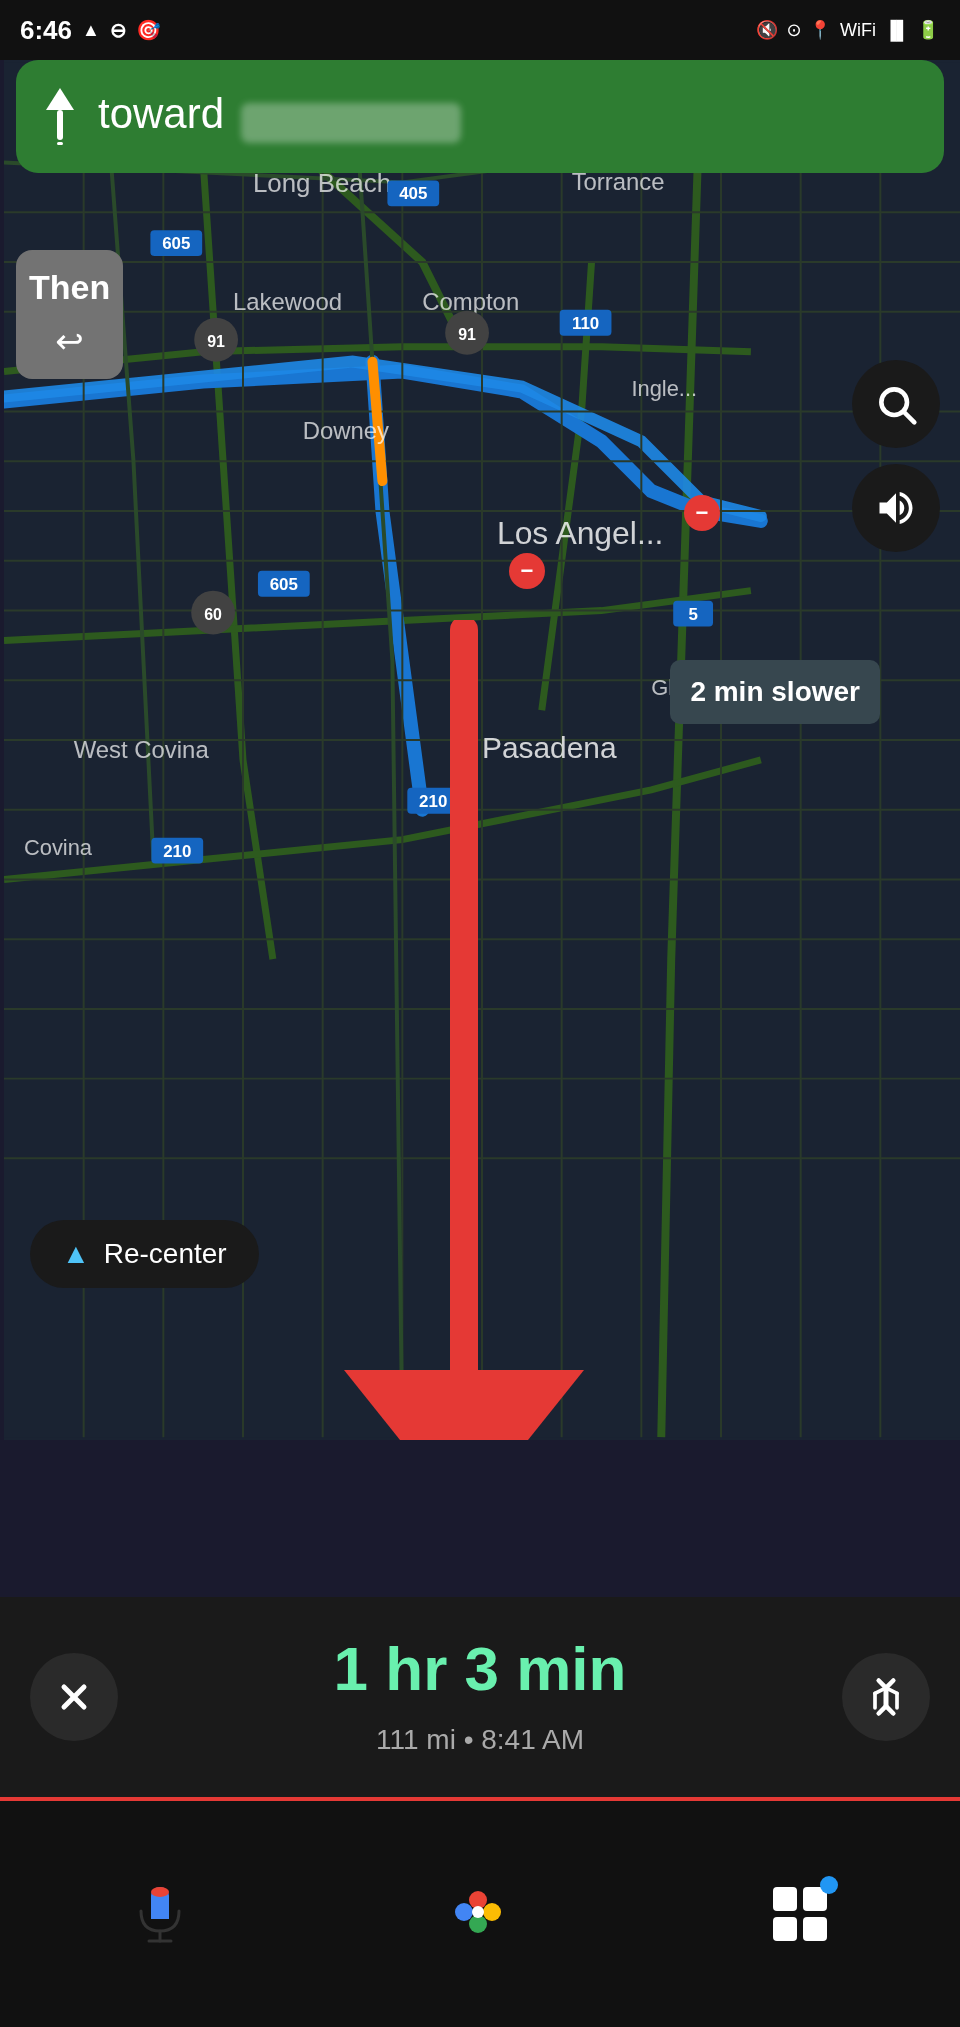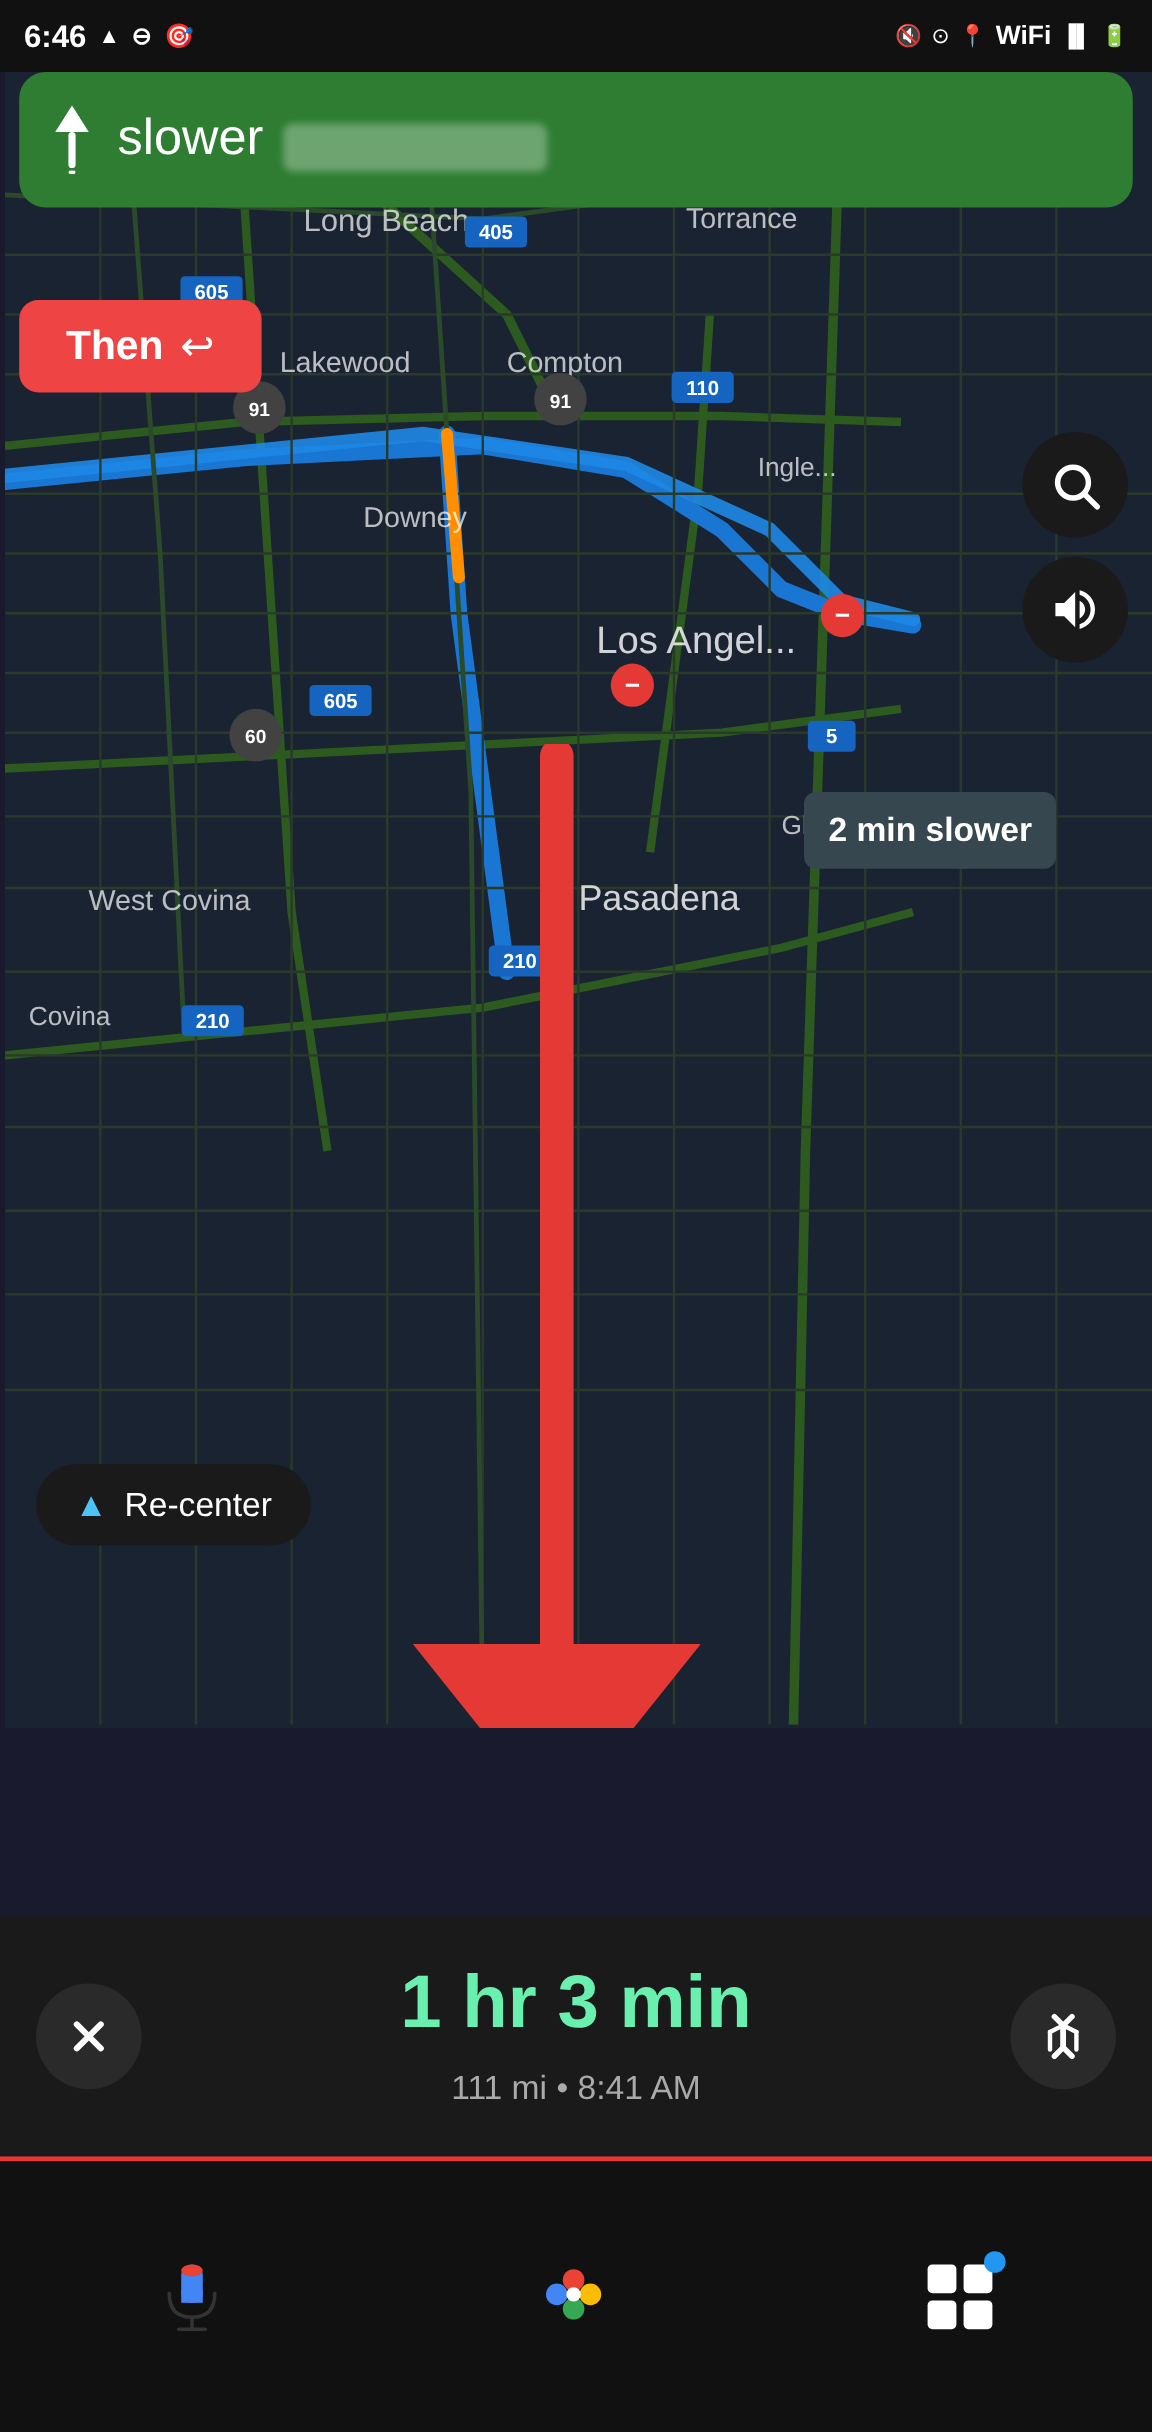--- a/index.html
+++ b/index.html
@@ -84,27 +84,28 @@
       vertical-align: middle;
       margin-left: 12px;
       filter: blur(3px);
     }
 
     
     .then-banner {
       position: absolute;
       top: 250px;
       left: 16px;
-      background: #ef4444;
+      background: #737373;
       border-radius: 16px;
-      padding: 18px 39px;
+      padding: 18px 13px;
       display: flex;
       align-items: center;
       gap: 14px;
       z-index: 100;
+      flex-direction: column;
     }
     .then-text {
       color: white;
       font-size: 34px;
       font-weight: bold;
     }
     .then-arrow {
       color: white;
       font-size: 34px;
     }
@@ -361,34 +362,34 @@
   <div class="status-left">
     <span>6:46</span>
     <span style="font-size:18px;">▲</span>
     <span style="font-size:20px;">⊖</span>
     <span style="font-size:20px;">🎯</span>
   </div>
   <div class="status-icons">
     <span style="font-size:18px;">🔇</span>
     <span style="font-size:18px;">⊙</span>
     <span style="font-size:18px;">📍</span>
-    <span style="font-size:22px;font-weight:bold;">WiFi</span>
+    <span style="font-size:18px;">WiFi</span>
     <span style="font-size:18px;">▐▌</span>
     <span style="font-size:18px;">🔋</span>
   </div>
 </div>
 
 <div class="nav-banner">
   <div class="nav-arrow-up">
     <div class="arrow-head"></div>
     <div class="arrow-shaft"></div>
     <div class="arrow-shaft" style="border-top: 3px dashed white; width:6px; height:0; margin-top: 2px;"></div>
   </div>
   <div>
-    <span style="color:white; font-size:42px;">slower</span>
+    <span style="color:white; font-size:42px;">toward</span>
     <span class="nav-instruction-blurred"></span>
   </div>
 </div>
 
 <div class="then-banner">
   <span class="then-text">Then</span>
   <span class="then-arrow">↩</span>
 </div>
 
 <div class="map-bg">

